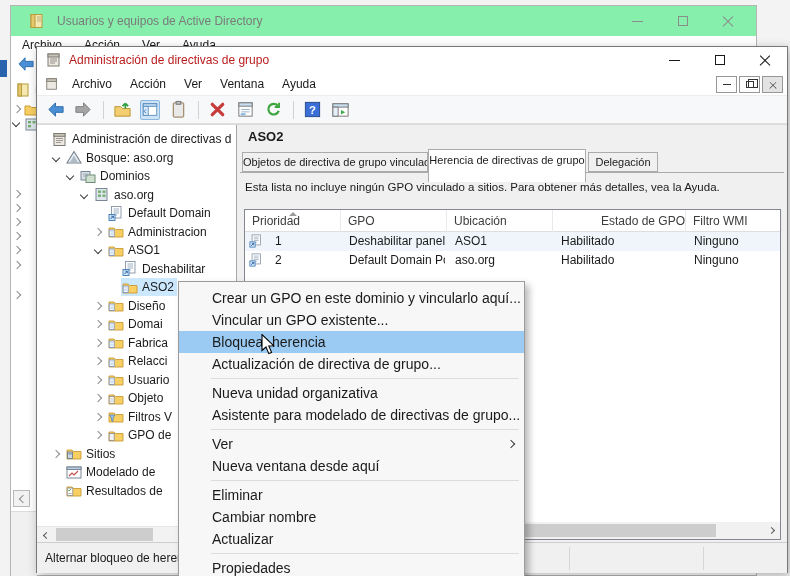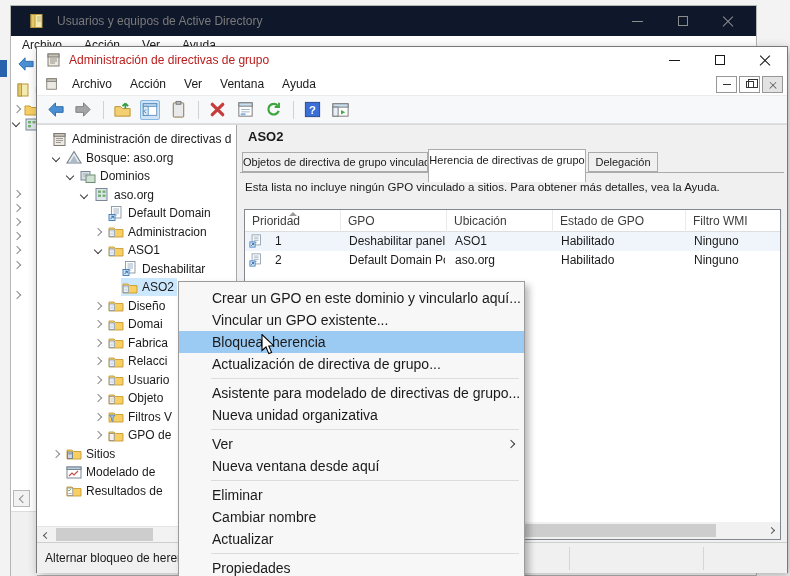--- a/index.html
+++ b/index.html
@@ -15,21 +15,21 @@
   .g-x{position:relative;width:14px;height:14px;display:block}
   .g-x::before,.g-x::after{content:"";position:absolute;left:0;top:6.5px;width:14px;height:1.2px;background:currentColor}
   .g-x::before{transform:rotate(45deg)}.g-x::after{transform:rotate(-45deg)}
   .g-restore{position:relative;width:8px;height:7px;border:1px solid currentColor;background:#fff;display:block}
   .g-restore::before{content:"";position:absolute;left:1.5px;top:-3.5px;width:8px;height:7px;border:1px solid currentColor;background:transparent}
   
   .chv{position:absolute;width:6px;height:6px;border-right:1.4px solid #8c8c8c;border-bottom:1.4px solid #8c8c8c;transform:rotate(-45deg)}
   .chv.d{transform:rotate(45deg);border-color:#3c3c3c}
   
   #bg-window{left:10px;top:5px;width:747px;height:571px;border:1px solid #b5b5b5}
-  #bg-title{position:absolute;left:0;top:0;right:0;height:30px;background:#0f172a}
+  #bg-title{position:absolute;left:0;top:0;right:0;height:30px;background:#86efac}
   #bg-title .ico{position:absolute;left:18px;top:7px}
   #bg-title .txt{position:absolute;left:46px;top:8px;font-size:12px;color:#7a7a7a;white-space:nowrap}
   #bg-title .capbar{color:#8c8c8c}
   #bg-menu{position:absolute;left:0;top:31px;right:0;height:18px;font-size:12px}
   #bg-menu .menu-item{display:inline-block;padding:0 11px;line-height:17px}
   
   .bgpiece{position:absolute}
   #bg-scrollbtn{left:2px;top:484px;width:17px;height:17px;border:1px solid #b9b9b9;background:#f2f2f2}
   #bg-scrollbtn .chv{left:6px;top:5px;transform:rotate(135deg)}
   #bg-bottom{left:0;top:505px;width:26px;height:66px;background:#f0f0f0;border-top:1px solid #dcdcdc}
@@ -559,21 +559,21 @@
           <div class="tab active" style="left: 188px; width: 158px;">Herencia de directivas de grupo</div>
           <div class="tab" style="left: 348px; width: 70px;">Delegación</div>
         </div>
       <div id="tab-desc">Esta lista no incluye ningún GPO vinculado a sitios. Para obtener más detalles, vea la Ayuda.</div>
       <div id="listbox">
         <div id="lv-head">
             <span class="lv-col" style="left: 0px; width: 96px;">Prioridad</span>
             <span id="sort-caret"></span>
             <span class="lv-col" style="left: 96px; width: 106px;">GPO</span>
             <span class="lv-col" style="left: 202px; width: 106px;">Ubicación</span>
-            <span class="lv-col" style="left: 308px; width: 133px;">Estado de GPO</span>
+            <span class="lv-col" style="left: 308px; width: 133px; text-align: right;">Estado de GPO</span>
             <span class="lv-col" style="left: 441px; width: 96px;">Filtro WMI</span>
           </div>
         <div id="lv-body">
             <div class="lv-row tint" style="top: 22px;">
               <span class="tico">
                 <svg viewBox="0 0 16 15">
                   <rect x="3.5" y="0.5" width="9.5" height="11.5" fill="#fdfdfd" stroke="#8594a6" stroke-width="0.9"></rect>
                   <path d="M5.5 3 h5.5 M5.5 5 h5.5 M5.5 7 h5.5 M5.5 9 h3.5" stroke="#8aa0b8" stroke-width="0.8"></path>
                   <rect x="1" y="8.5" width="6" height="6" fill="#cfe6f8" stroke="#3c78b4" stroke-width="0.9"></rect>
                   <path d="M2.5 13 L5.3 10.2 M5.3 10.2 h-2 M5.3 10.2 v2" stroke="#2d66a5" stroke-width="1"></path>
@@ -620,22 +620,22 @@
     <span class="st-div" style="left:666px"></span>
   </div>
 </div>
 
 <div id="ctx">
     <div class="mi"><span>Crear un GPO en este dominio y vincularlo aquí...</span></div>
     <div class="mi"><span>Vincular un GPO existente...</span></div>
     <div class="mi hl"><span>Bloquear herencia</span></div>
     <div class="mi"><span>Actualización de directiva de grupo...</span></div>
     <div class="msep"></div>
+    <div class="mi"><span>Nueva unidad organizativa</span></div>
     <div class="mi"><span>Asistente para modelado de directivas de grupo...</span></div>
-    <div class="mi"><span>Nueva unidad organizativa</span></div>
     <div class="msep"></div>
     <div class="mi"><span>Ver</span><span class="sub"></span></div>
     <div class="mi"><span>Nueva ventana desde aquí</span></div>
     <div class="msep"></div>
     <div class="mi"><span>Eliminar</span></div>
     <div class="mi"><span>Cambiar nombre</span></div>
     <div class="mi"><span>Actualizar</span></div>
     <div class="msep"></div>
     <div class="mi"><span>Propiedades</span></div>
   </div>

